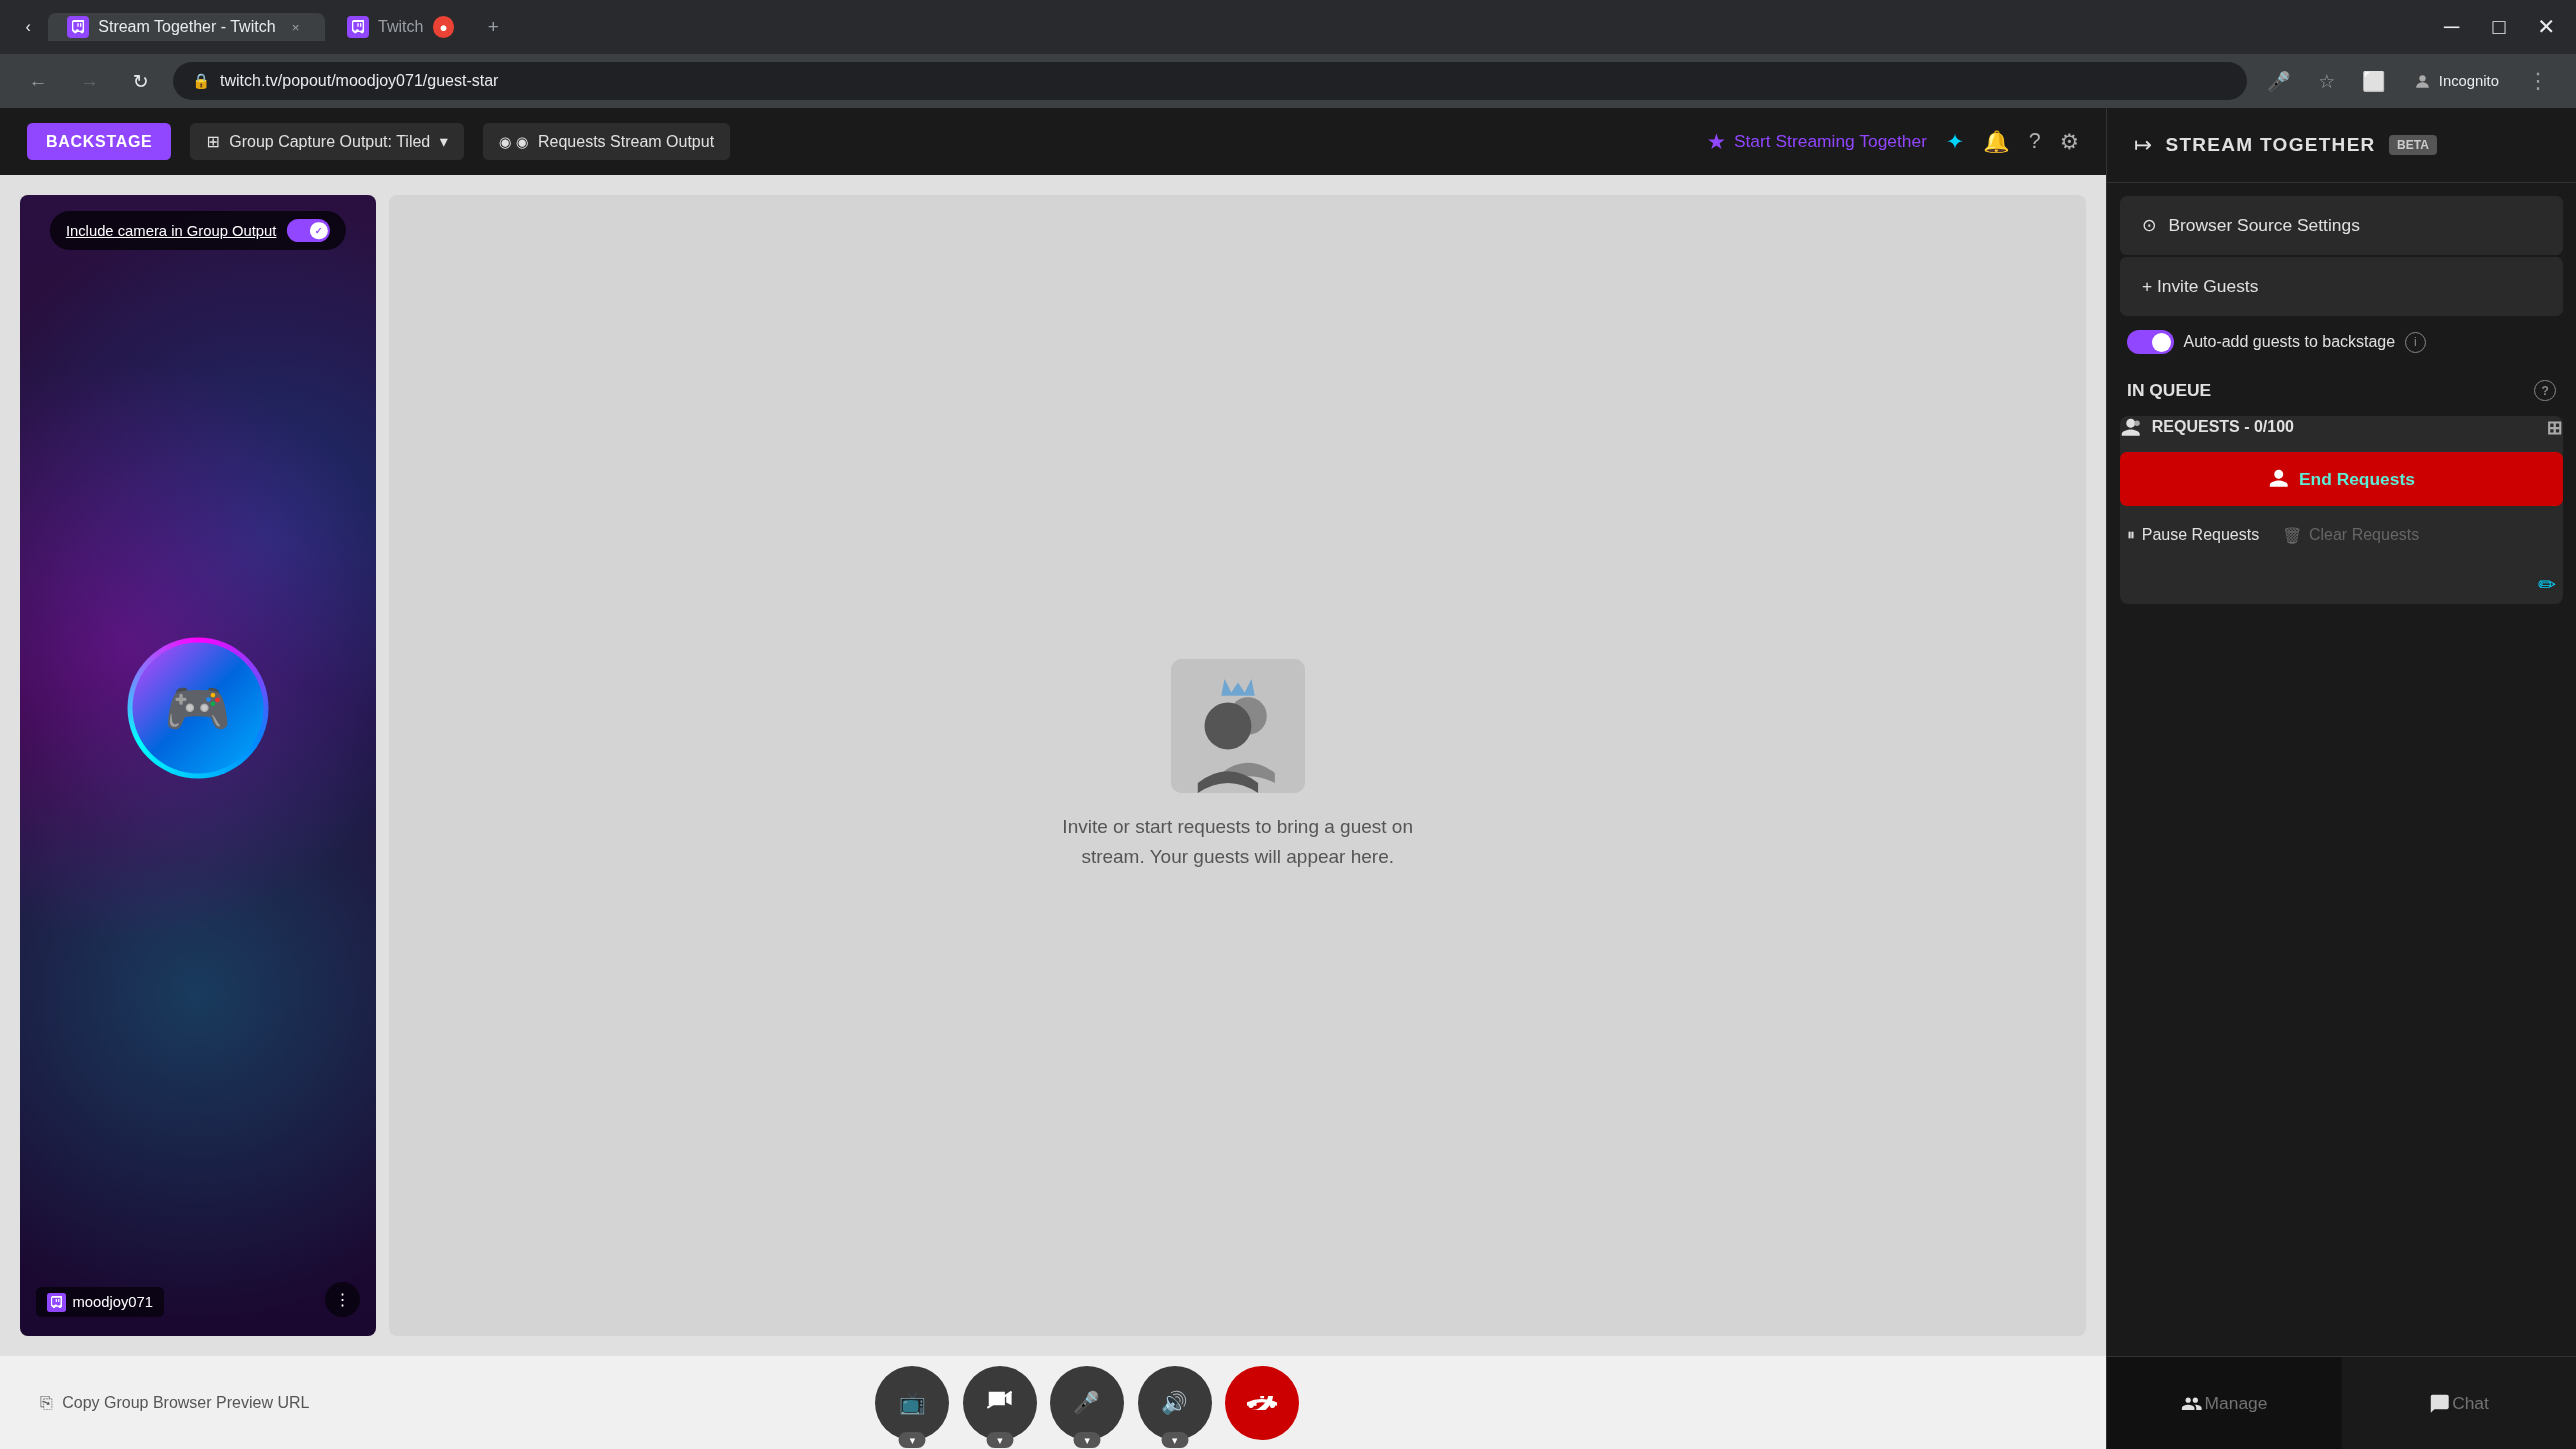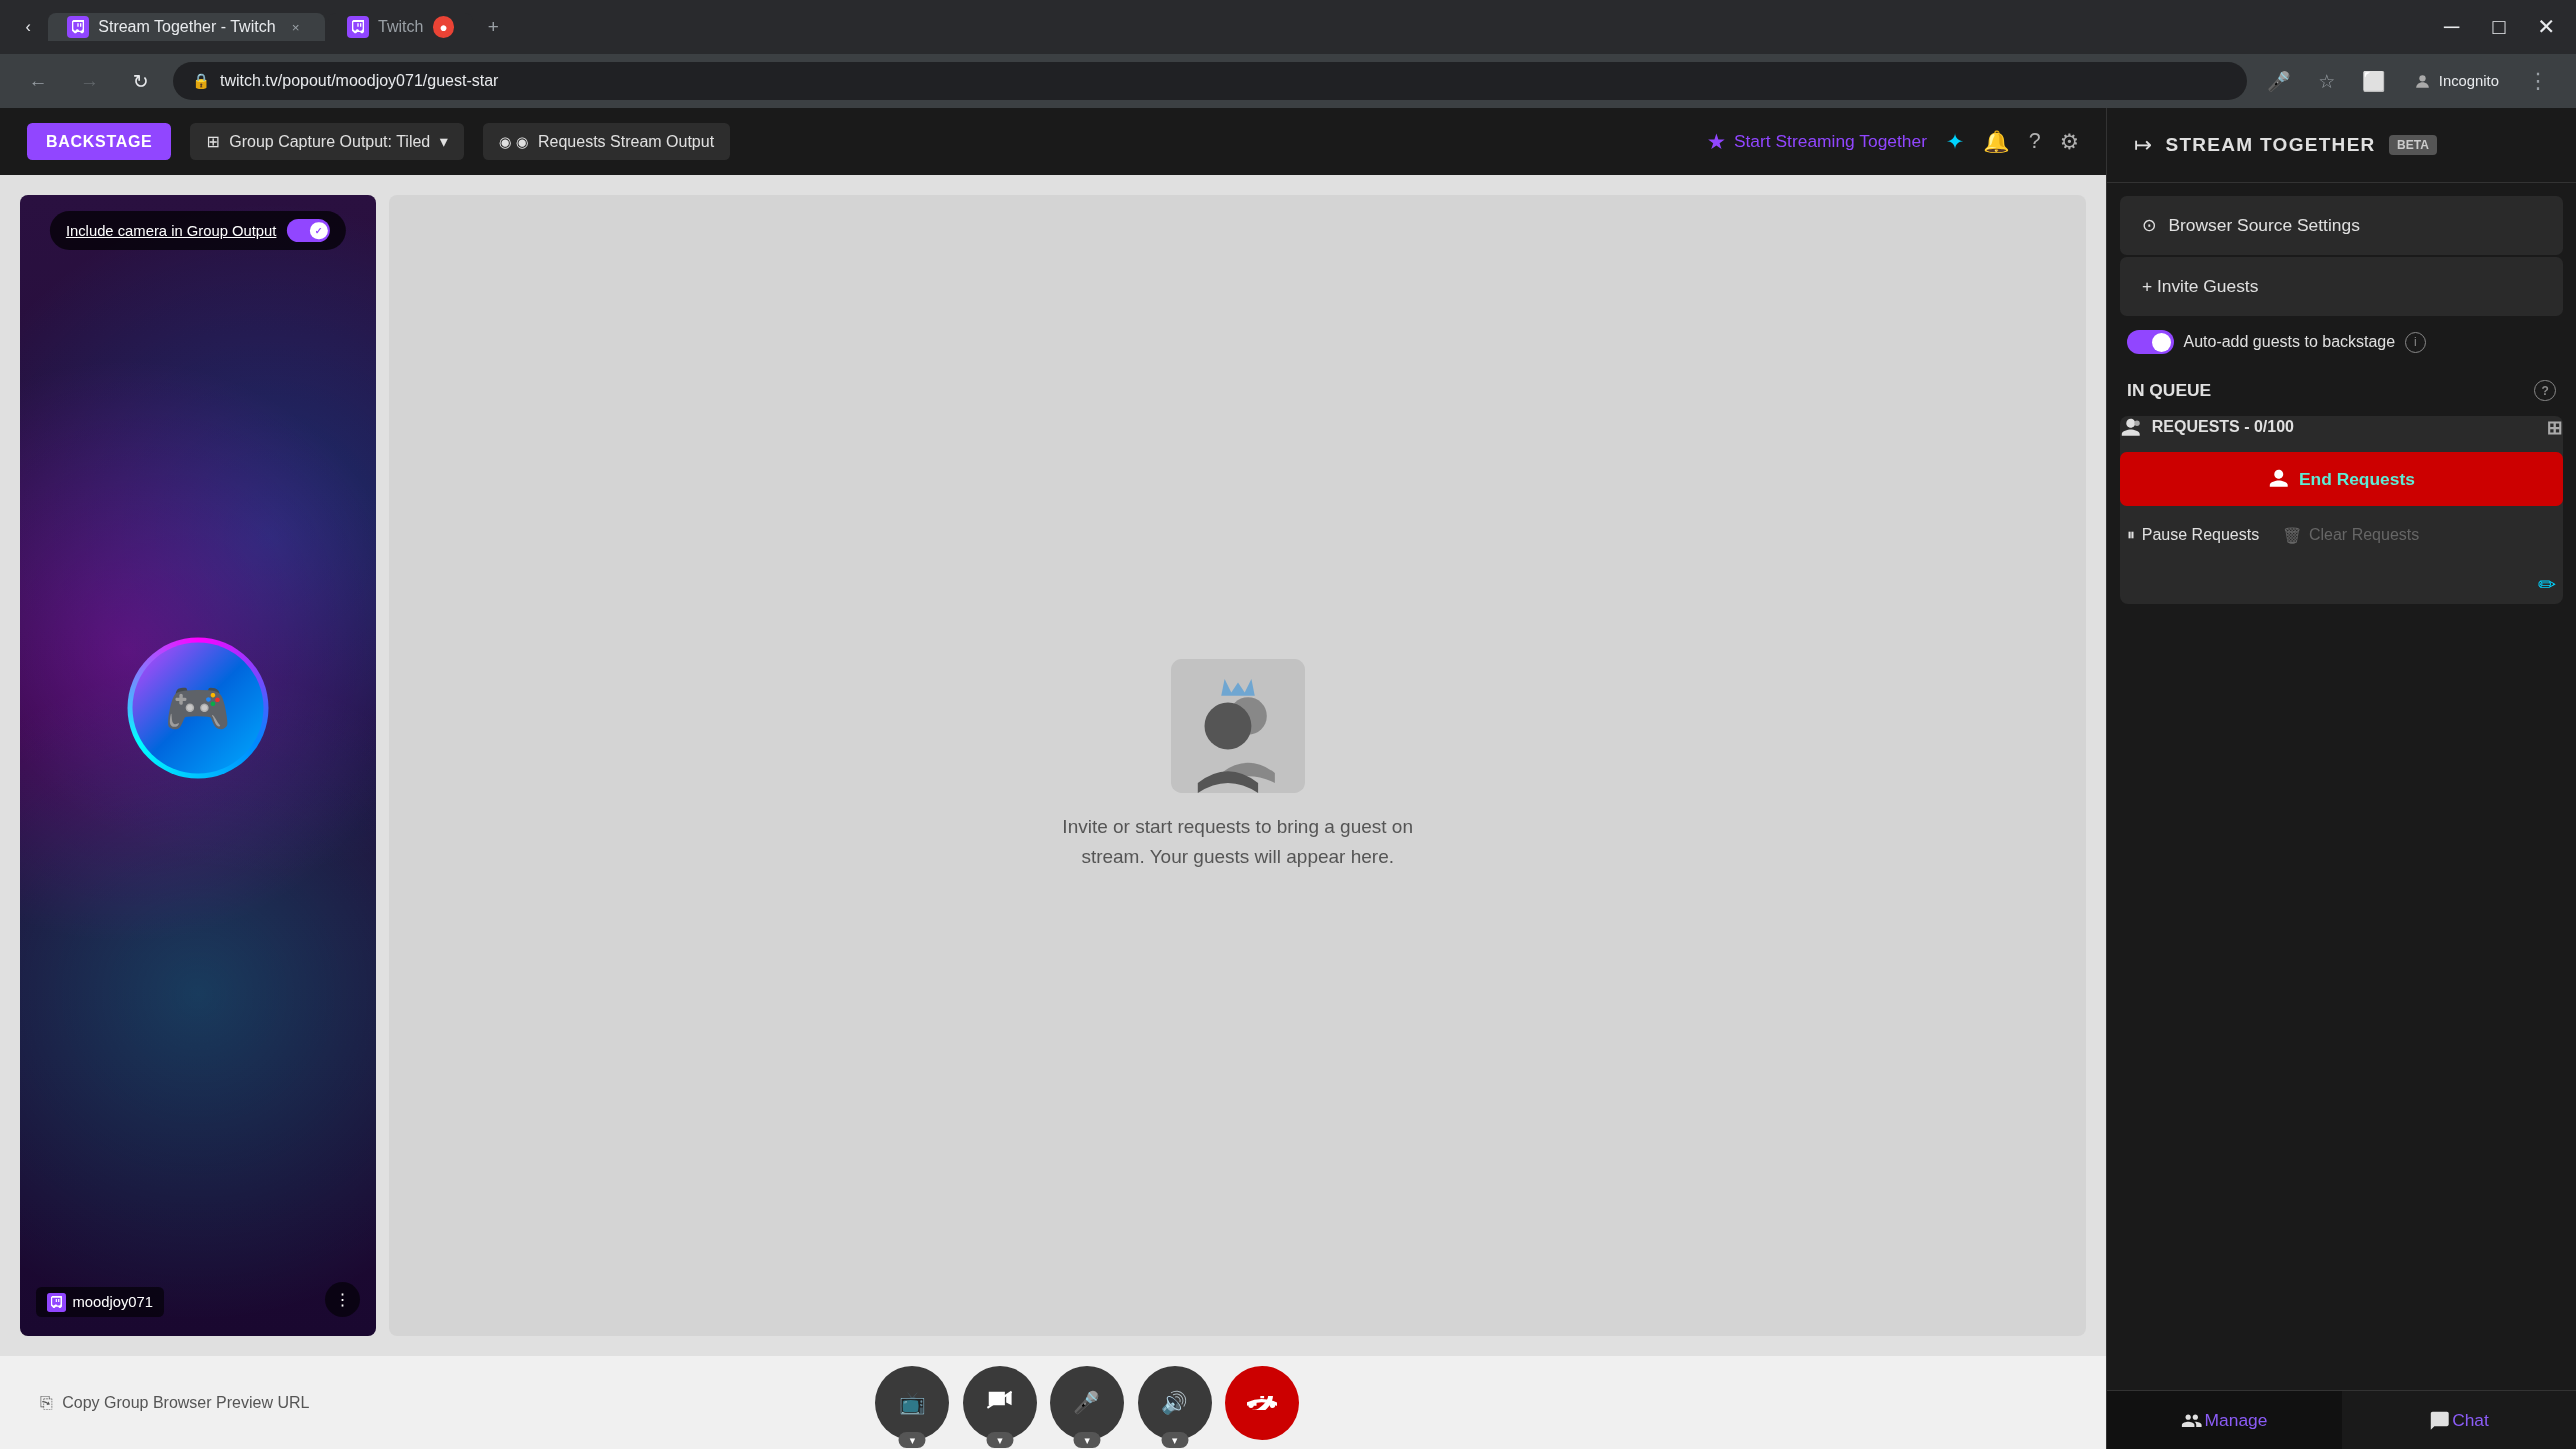--- a/index.html
+++ b/index.html
@@ -666,24 +666,24 @@
       cursor: pointer;
     }
 
     .sidebar-bottom-tabs {
       display: flex;
       border-top: 0.7px solid #333;
     }
 
     .bottom-tab {
       flex: 1;
-      padding: 19px;
-      background: none;
-      border: none;
-      color: #8b5cf6;
+      padding: 36px;
+      background: none;
+      border: none;
+      color: #737373;
       font-size: 17.4px;
       cursor: pointer;
       display: flex;
       align-items: center;
       justify-content: center;
       gap: 2px;
     }
 
     .bottom-tab.active {
       background: #111;

